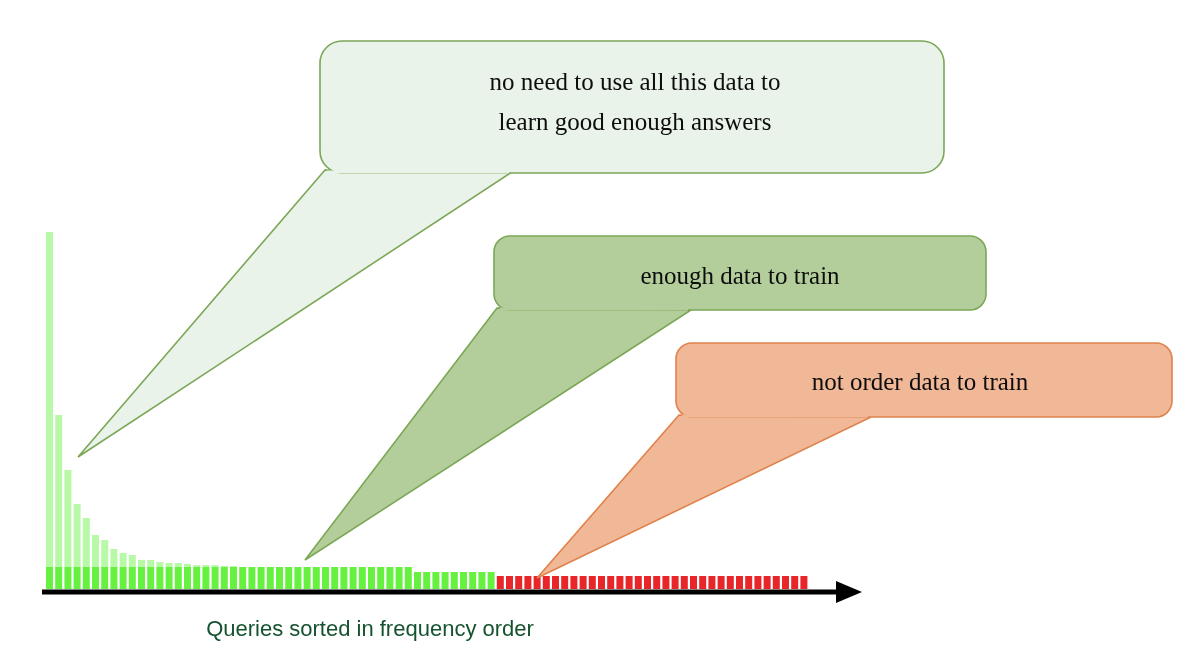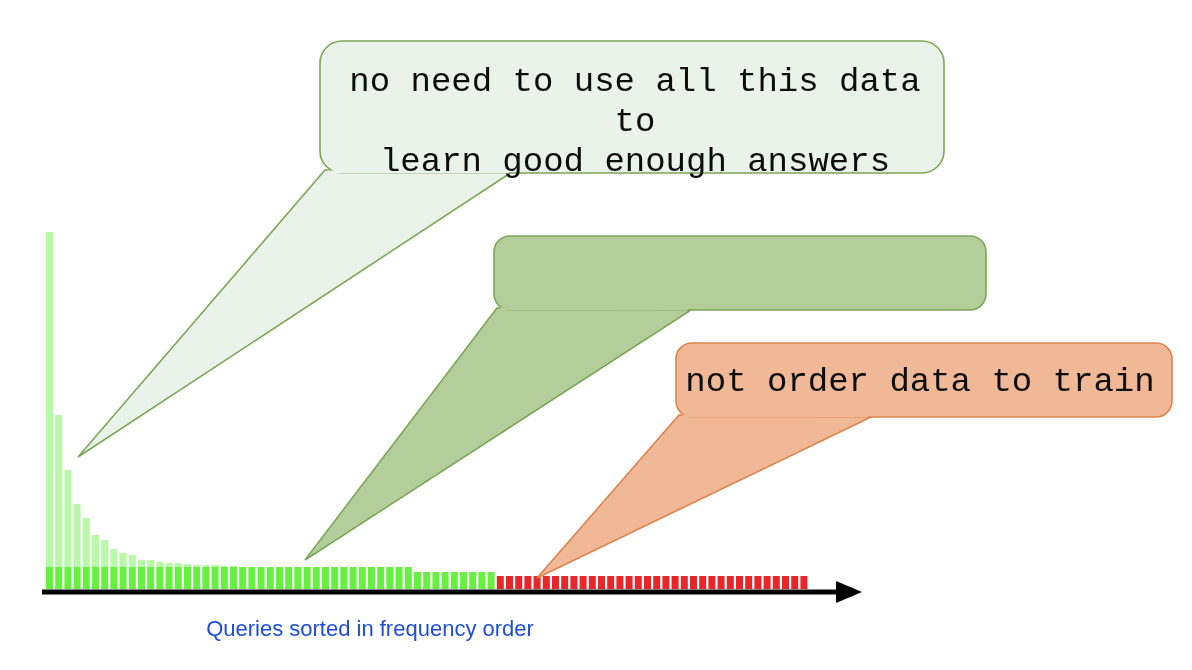--- a/index.html
+++ b/index.html
@@ -2,30 +2,30 @@
 <html><head>
 <meta charset="utf-8">
 <style>
   html,body{margin:0;padding:0;background:#fff;}
   body{width:1192px;height:670px;position:relative;overflow:hidden;
        font-family:"Liberation Sans",sans-serif;}
   #stage{position:absolute;left:0;top:0;width:1192px;height:670px;}
   svg.layer{position:absolute;left:0;top:0;width:1192px;height:670px;}
   .callout-text{
     position:absolute;text-align:center;color:#0d0d0d;
-    font-family:Liberation Mono, monospace;
-    font-size:34px;line-height:40px;white-space:pre-line;
+    font-family:Liberation Serif, serif;
+    font-size:25px;line-height:40px;white-space:pre-line;
     pointer-events:none;
   }
   #c1text{left:330px;top:62px;width:610px;}
   #c2text{left:505px;top:256px;width:470px;}
   #c3text{left:683px;top:362px;width:474px;}
   #axis-label{
     position:absolute;left:0px;top:616px;width:740px;text-align:center;
-    font-size:22px;color:#1d4ed8;font-family:"Liberation Sans",sans-serif;
+    font-size:22px;color:#14532d;font-family:"Liberation Sans",sans-serif;
   }
 </style>
 </head>
 <body>
 
 <div id="stage">
 
   <svg class="layer" id="chart-layer" viewBox="0 0 1192 670">
     <g id="bars">
         <rect x="46.00" y="232.00" width="7" height="335.00" fill="#b8f9a8"></rect>
@@ -156,18 +156,19 @@
     <g>
       <path id="c3tail" d="M 679 415 L 537 578 L 871 417 Z" fill="#f0b897" stroke="#e0824c" stroke-width="1.6"></path>
       <rect id="c3box" x="676" y="343" width="496" height="74" rx="16" ry="16" fill="#f0b897" stroke="#e0824c" stroke-width="1.6"></rect>
       <path d="M 682 416 L 868 416" stroke="#f0b897" stroke-width="3" fill="none"></path>
     </g>
   </svg>
 
   <div class="callout-text" id="c1text">no need to use all this data to
 learn good enough answers</div>
 
+  <div class="callout-text" id="c2text">enough data to train</div>
 
   <div class="callout-text" id="c3text">not order data to train</div>
 
   <div id="axis-label">Queries sorted in frequency order</div>
 
 </div>
 
 </body></html>

